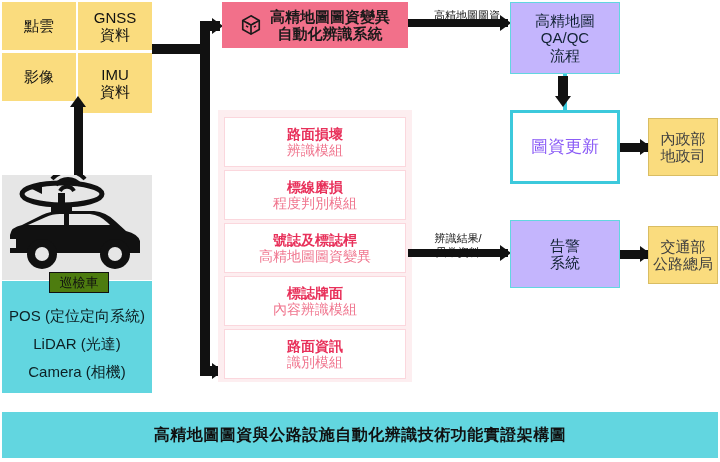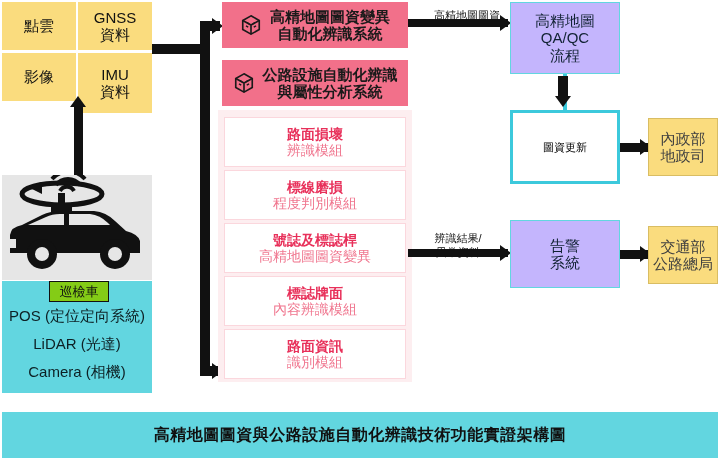--- a/index.html
+++ b/index.html
@@ -26,29 +26,29 @@
 
   
   .module{background:#ffffff;border:1px solid #fbd7dd;font-size:14px;}
   .module .t1{color:#e8305a;font-weight:bold;}
   .module .t2{color:#f0758e;}
 
   .pinkpanel{position:absolute;background:#fdeef0;}
 
   
   .cyan{background:#c4b5fd;color:#123;border:1px solid #62d6e0;font-size:15px;}
-  .cyanoutline{background:#ffffff;border:3px solid #3cc9dc;color:#000000;font-size:11px;}
+  .cyanoutline{background:#ffffff;border:3px solid #3cc9dc;color:#8b5cf6;font-size:17px;}
 
   
   .veh-img{position:absolute;background:#e6e6e6;}
   .veh-info{position:absolute;background:#62d6e0;color:#0d2024;font-size:15px;
             display:flex;flex-direction:column;align-items:center;justify-content:flex-start;
             gap:9px;padding-top:26px;box-sizing:border-box;}
-  .veh-tag{position:absolute;background:#84cc16;border:1px solid #111;color:#111;
-           font-size:13px;display:flex;align-items:center;justify-content:center;z-index:6;margin-top:9px;}
+  .veh-tag{position:absolute;background:#4d7c0f;border:1px solid #111;color:#111;
+           font-size:13px;display:flex;align-items:center;justify-content:center;z-index:6;}
 
   
   .caption{position:absolute;background:#62d6e0;color:#111;font-size:16px;font-weight:bold;
            display:flex;align-items:center;justify-content:center;letter-spacing:.5px;}
 
   
   .ln{position:absolute;background:#111;}
   .lncy{position:absolute;background:#3cc9dc;}
   .arrow{position:absolute;width:0;height:0;}
   .ar-right{border-top:8px solid transparent;border-bottom:8px solid transparent;border-left:11px solid #111;}
@@ -138,33 +138,20 @@
         <path d="M3 7 L12 12 L21 7 M12 12 L12 22" fill="none" stroke="#1a1a1a" stroke-width="1.8"></path>
         <path d="M7.5 9.3 L10 10.7 M14 10.7 L16.5 9.3 M6.5 13 L9 14.4 M15 14.4 L17.5 13" stroke="#1a1a1a" stroke-width="1.5"></path>
       </svg>
     </span>
     <span class="txt">
       <span>高精地圖圖資變異</span>
       <span>自動化辨識系統</span>
     </span>
   </div>
 
-  <div class="box pinkhdr" style="left:222px;top:60px;width:186px;height:46px;">
-    <span class="cubeicon">
-      <svg viewBox="0 0 24 24" width="22" height="22">
-        <path d="M12 2 L21 7 L21 17 L12 22 L3 17 L3 7 Z" fill="none" stroke="#1a1a1a" stroke-width="1.8"></path>
-        <path d="M3 7 L12 12 L21 7 M12 12 L12 22" fill="none" stroke="#1a1a1a" stroke-width="1.8"></path>
-        <path d="M7.5 9.3 L10 10.7 M14 10.7 L16.5 9.3 M6.5 13 L9 14.4 M15 14.4 L17.5 13" stroke="#1a1a1a" stroke-width="1.5"></path>
-      </svg>
-    </span>
-    <span class="txt">
-      <span>公路設施自動化辨識</span>
-      <span>與屬性分析系統</span>
-    </span>
-  </div>
 
   <div class="pinkpanel" style="left:218px;top:110px;width:194px;height:272px;"></div>
 
   <div class="box module" style="left:224px;top:117px;width:182px;height:50px;">
     <span class="t1">路面損壞</span>
     <span class="t2">辨識模組</span>
   </div>
   <div class="box module" style="left:224px;top:170px;width:182px;height:50px;">
     <span class="t1">標線磨損</span>
     <span class="t2">程度判別模組</span>

